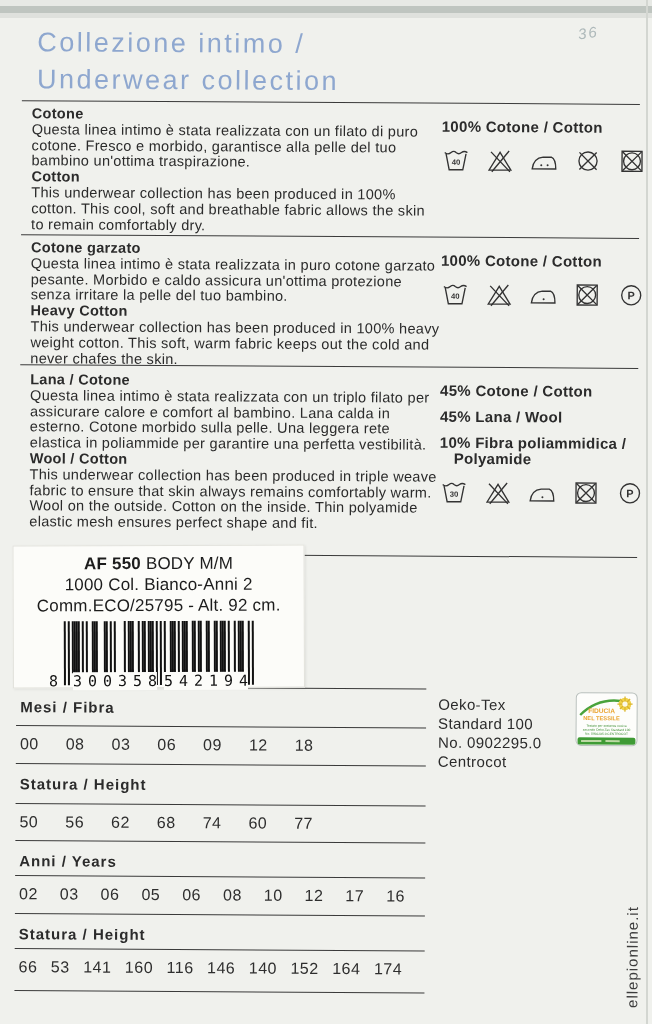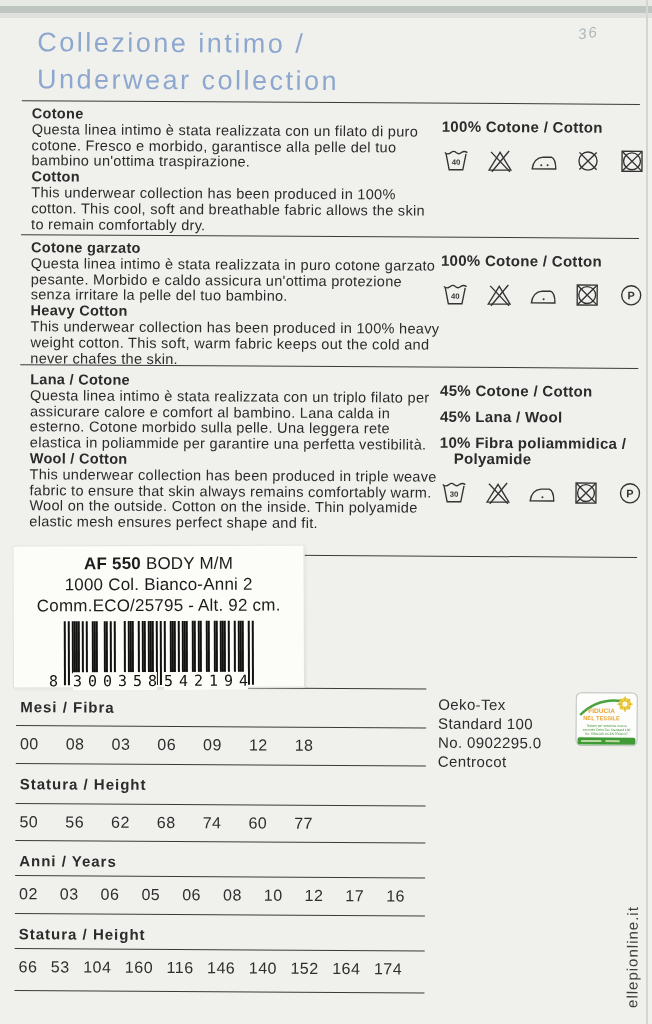--- a/index.html
+++ b/index.html
@@ -367,21 +367,21 @@
           <span class="sz">08</span>
           <span class="sz">10</span>
           <span class="sz">12</span>
           <span class="sz">17</span>
           <span class="sz">16</span>
         </div>
       <div class="srow lab h-35"><span>Statura / Height</span></div>
       <div class="srow vals vals-10b h-42">
           <span class="sz">66</span>
           <span class="sz">53</span>
-          <span class="sz">104</span>
+          <span class="sz">141</span>
           <span class="sz">160</span>
           <span class="sz">116</span>
           <span class="sz">146</span>
           <span class="sz">140</span>
           <span class="sz">152</span>
           <span class="sz">164</span>
           <span class="sz">174</span>
         </div>
       <div class="sbot"></div>
     </div>

